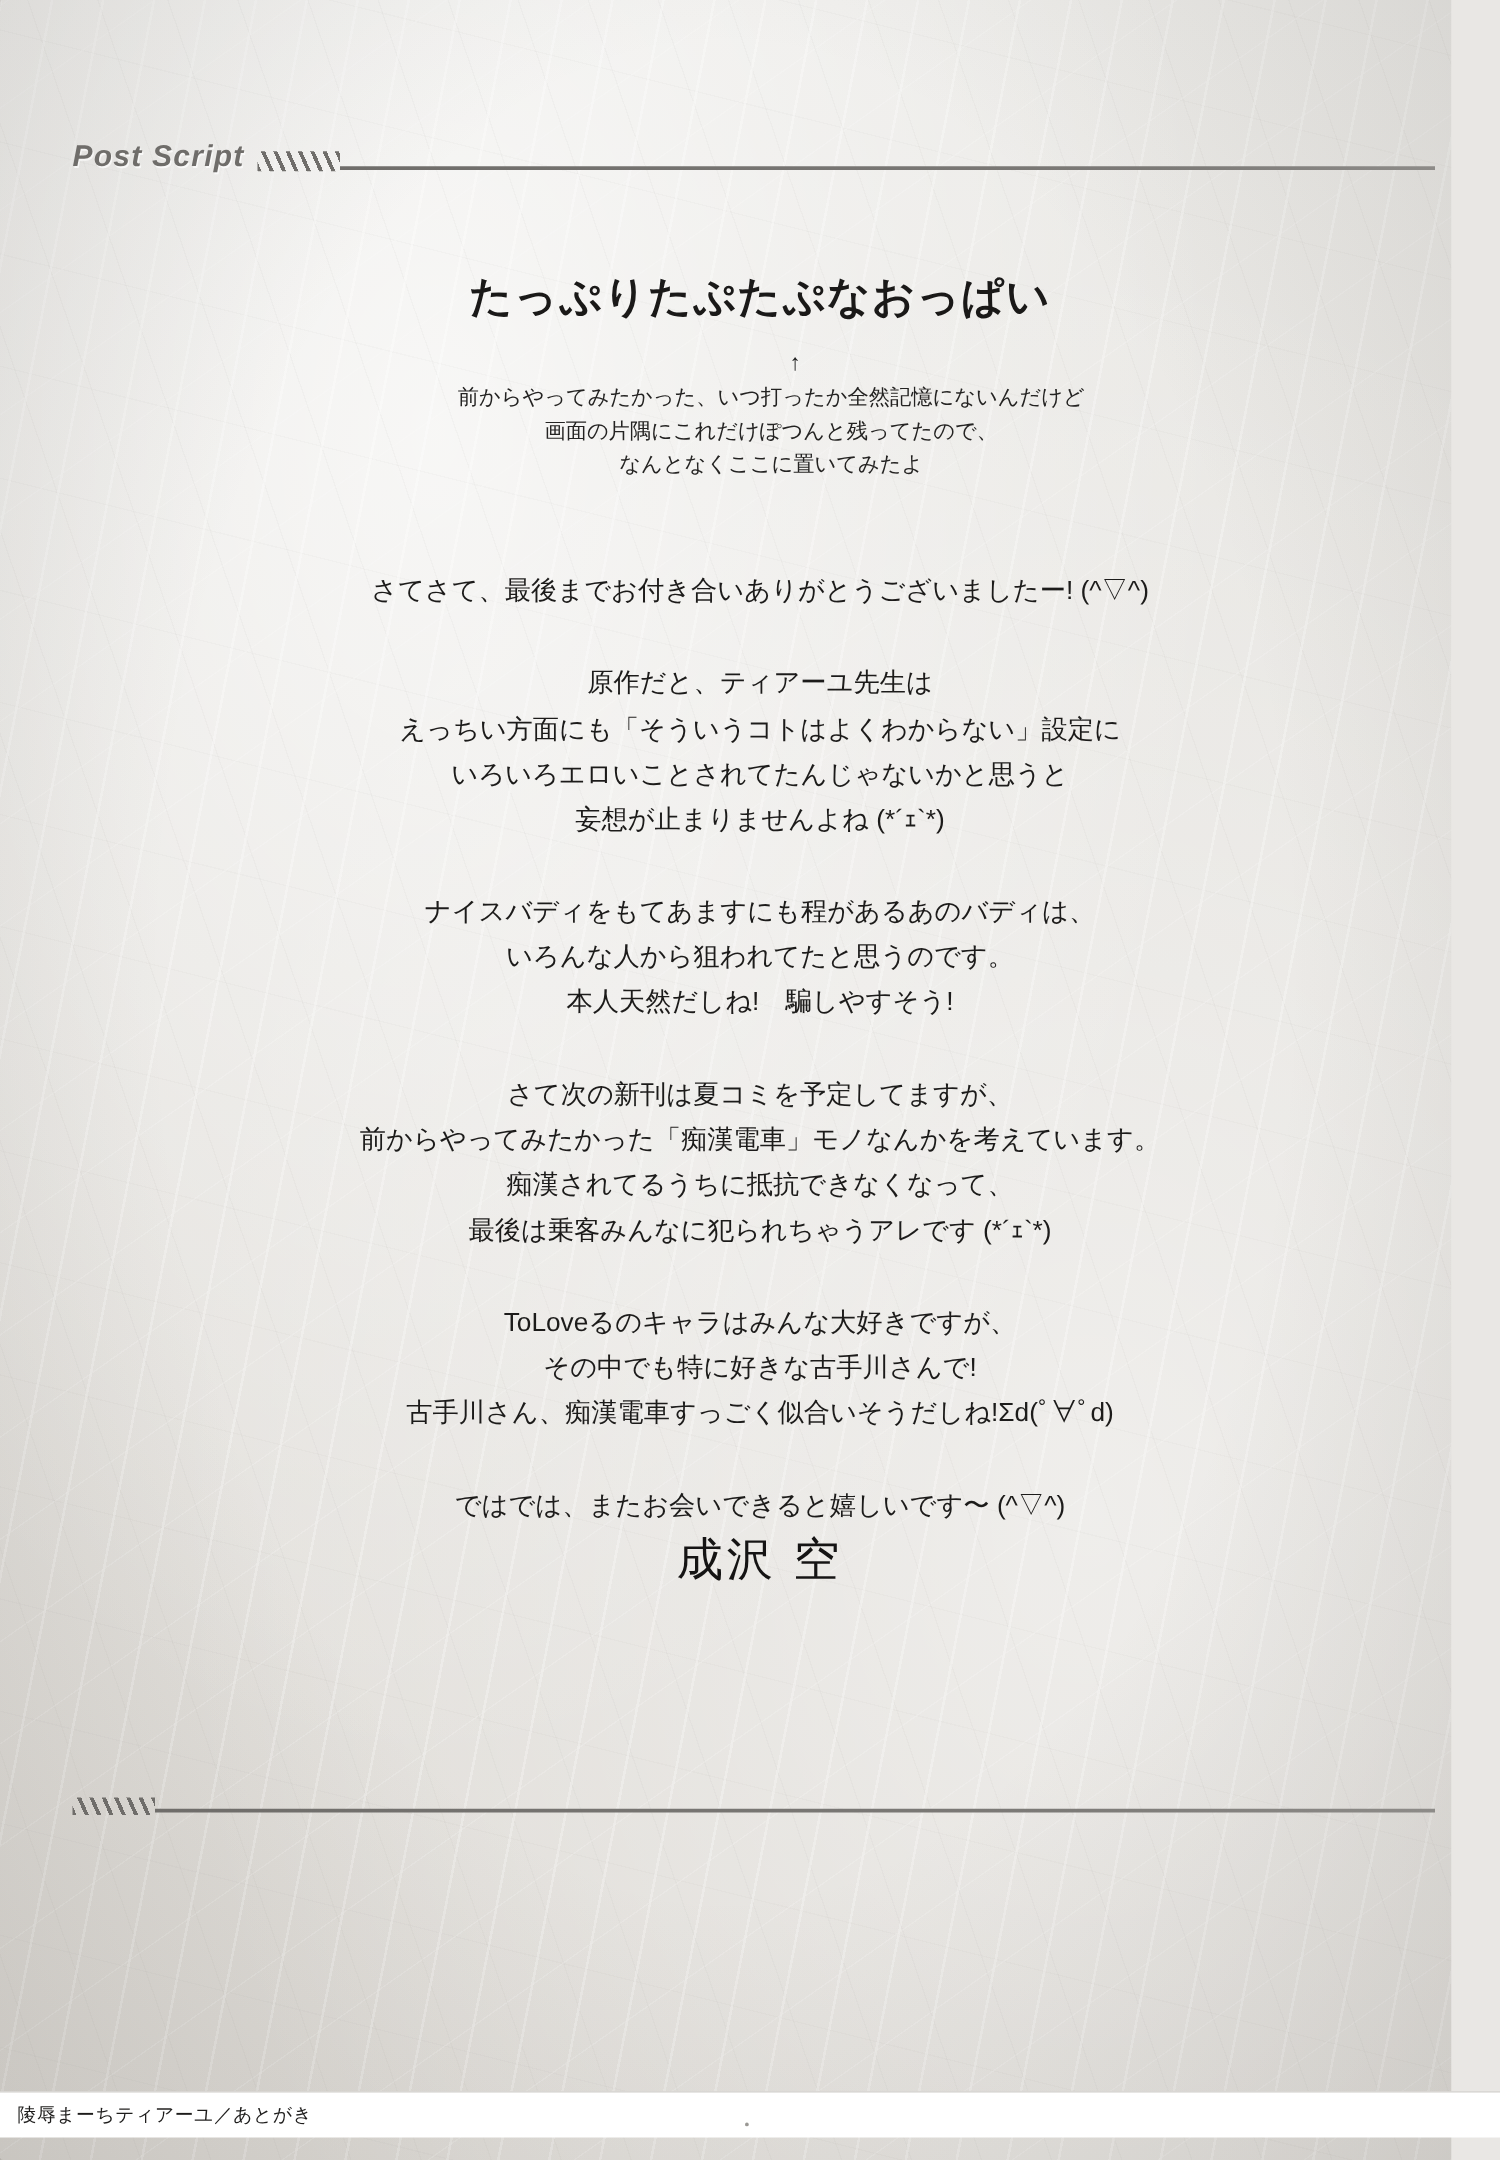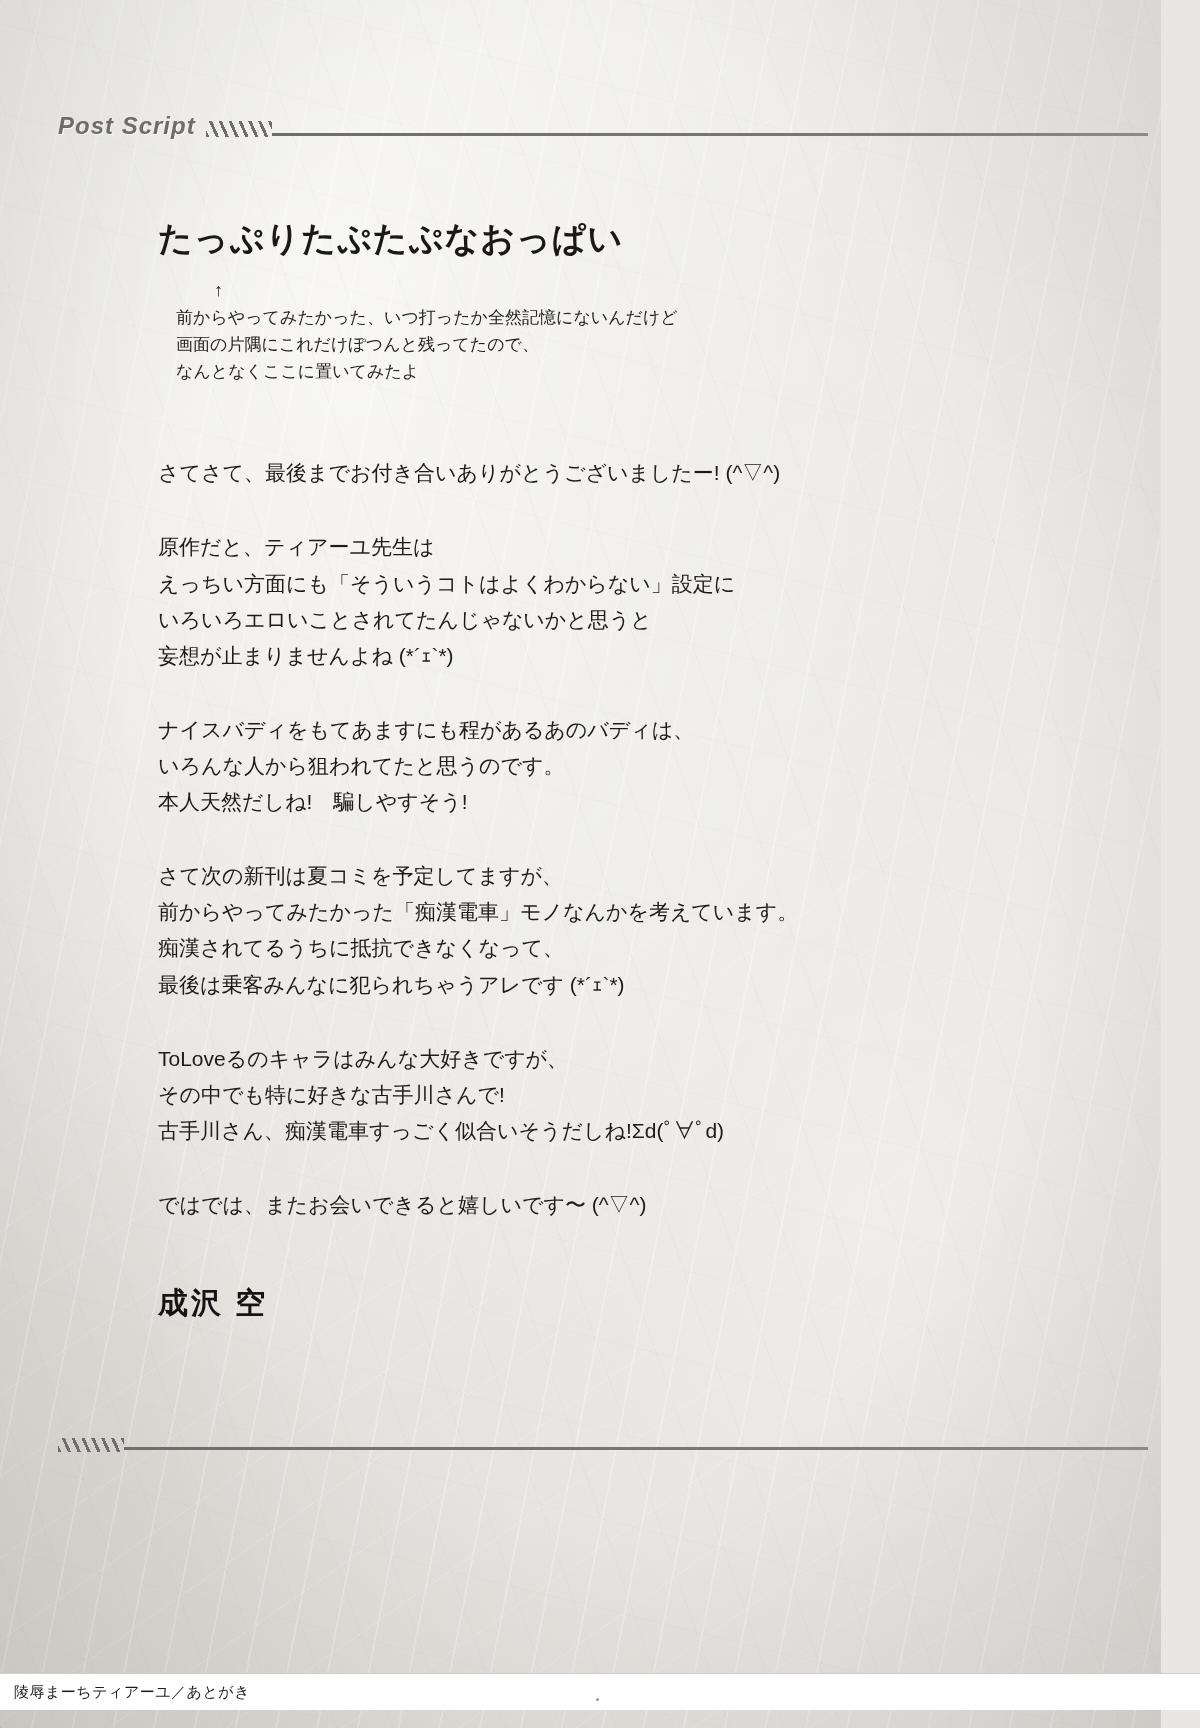--- a/index.html
+++ b/index.html
@@ -20,20 +20,21 @@
     box-sizing: border-box;
     background:
       radial-gradient(ellipse at 30% 20%, rgba(255,255,255,0.65), rgba(255,255,255,0) 55%),
       radial-gradient(ellipse at 75% 70%, rgba(255,255,255,0.45), rgba(255,255,255,0) 60%),
       linear-gradient(118deg, rgba(160,156,150,0.20) 0 1px, rgba(0,0,0,0) 1px 7px),
       linear-gradient(62deg, rgba(150,146,140,0.15) 0 1px, rgba(0,0,0,0) 1px 11px),
       linear-gradient(96deg, rgba(170,166,160,0.13) 0 1px, rgba(0,0,0,0) 1px 17px),
       linear-gradient(24deg, rgba(140,136,130,0.10) 0 1px, rgba(0,0,0,0) 1px 23px),
       linear-gradient(155deg, rgba(160,156,150,0.10) 0 1px, rgba(0,0,0,0) 1px 29px),
       linear-gradient(180deg, #ecebe8 0%, #e6e4e0 45%, #dedbd6 100%);
+    text-align: center;
   }
   .grain {
     position: absolute;
     inset: 0;
     pointer-events: none;
     opacity: 0.5;
     background-image:
       repeating-linear-gradient(101deg, rgba(255,255,255,0.5) 0 2px, rgba(0,0,0,0) 2px 40px),
       repeating-linear-gradient(71deg, rgba(120,116,110,0.07) 0 1px, rgba(0,0,0,0) 1px 53px),
       repeating-linear-gradient(-35deg, rgba(255,255,255,0.35) 0 1px, rgba(0,0,0,0) 1px 67px),
@@ -174,23 +175,22 @@
     line-height: 1.72;
     color: #1c1b1a;
   }
   .body-block.first {
     margin-top: 70px;
   }
   .body-block div {
     white-space: pre;
   }
   .signature {
-    margin-top: 60px;
-    font-size: 30px;
-    font-weight: bold;
+    font-size: 37px;
+    font-weight: normal;
     letter-spacing: 3px;
     color: #151414;
   }
 </style>
 </head>
 <body>
 
 <div class="page">
   <div class="grain"></div>
   <div class="vignette"></div>

